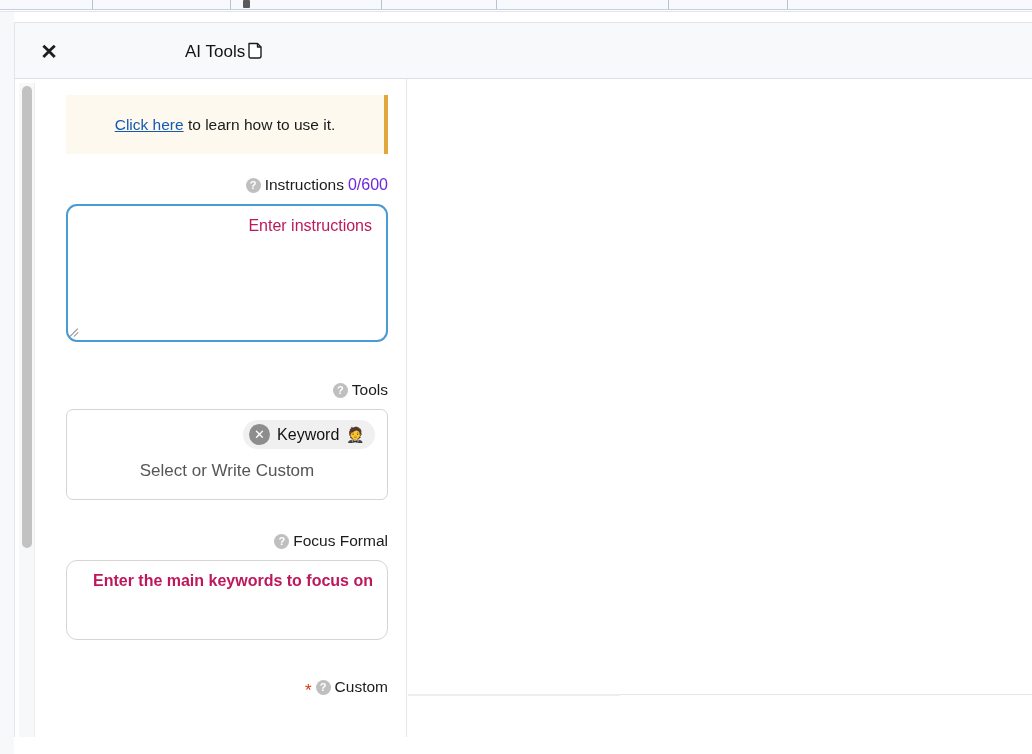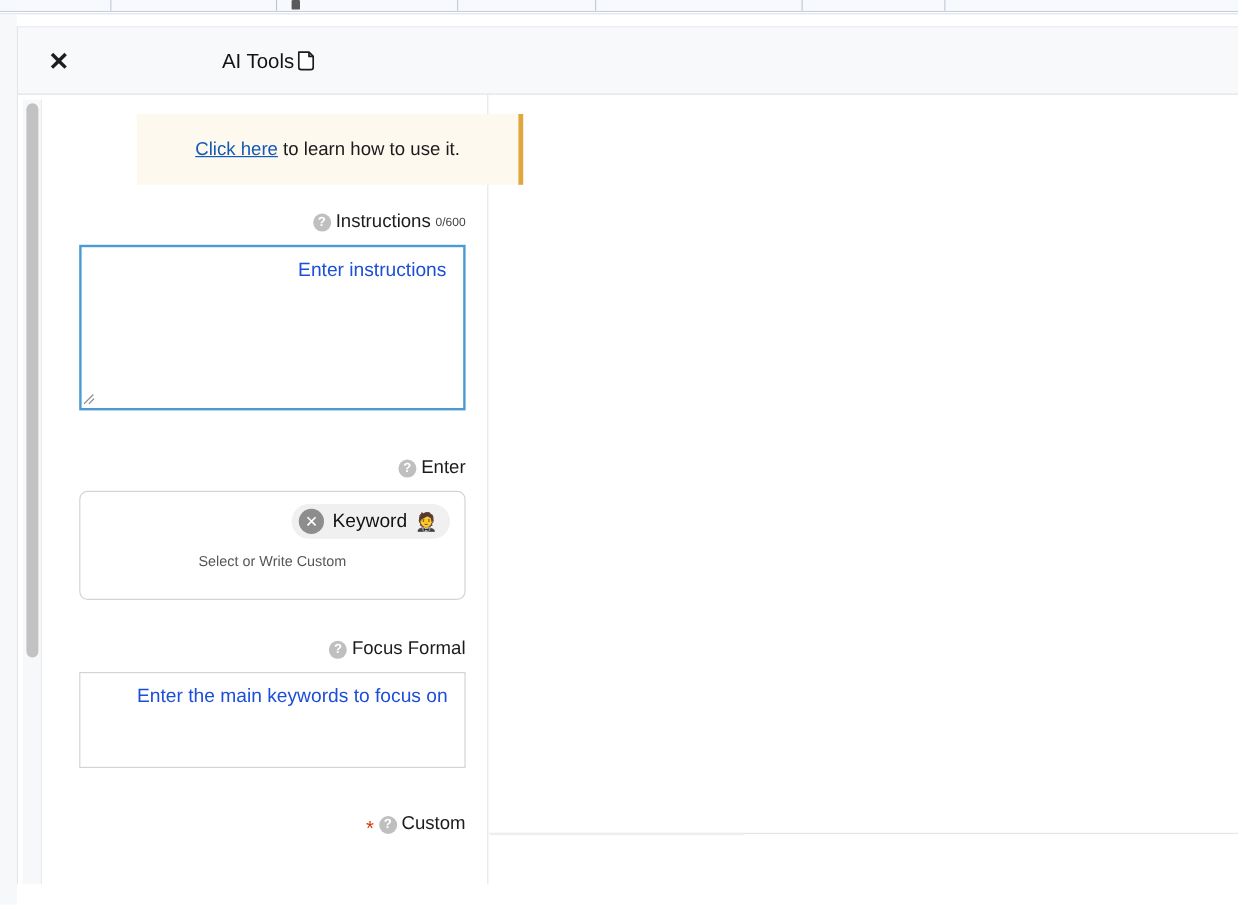--- a/index.html
+++ b/index.html
@@ -186,21 +186,20 @@
     position: absolute;
     left: 31px; top: 16px;
     width: 322px;
     height: 59px;
     background: #fdf9ef;
     border-right: 4px solid #e0a83c;
     display: flex;
     align-items: center;
     justify-content: center;
     padding: 0 30px;
-    margin-left: 48px;
   }
   .notice-text {
     font-size: 15.5px;
     color: #1b1b1b;
     direction: rtl;
     text-align: center;
     white-space: nowrap;
   }
   .notice-link {
     color: #1559b5;
@@ -240,32 +239,32 @@
     font-size: 11px;
     font-weight: bold;
     display: inline-flex;
     align-items: center;
     justify-content: center;
     line-height: 1;
     cursor: pointer;
     flex: 0 0 auto;
   }
   .counter {
-    font-size: 10px;
-    color: #404040;
+    font-size: 16px;
+    color: #6d28d9;
     margin-left: 0px;
   }
 
   .textbox {
     width: 322px;
     background: #ffffff;
     border: 1px solid #d4d4d4;
-    border-radius: 0;
+    border-radius: 11px;
     font-size: 16px;
-    color: #1d4ed8;
+    color: #be185d;
     padding: 11px 14px;
     direction: rtl;
     text-align: right;
     position: relative;
   }
   .textbox.focused {
     border: 2px solid #4a9ad4;
   }
   .textbox .ph-left {
     direction: ltr;
@@ -329,21 +328,21 @@
     display: inline-flex;
     align-items: center;
     justify-content: center;
     font-size: 13px;
     line-height: 1;
     cursor: pointer;
     font-weight: 400;
   }
   .chip-emoji { font-size: 15px; }
   .tone-placeholder {
-    font-size: 12px;
+    font-size: 17px;
     color: #565656;
     text-align: center;
     direction: rtl;
   }
 </style>
 </head>
 <body>
 
 <div id="root">
 
@@ -412,40 +411,40 @@
             </div>
             <div class="textbox focused" style="height:138px;">
               <span>Enter instructions</span>
               <span class="resize-handle"></span>
             </div>
           </div>
 
           <div class="field" style="top:300px;">
             <div class="field-label">
               <span class="help-icon">?</span>
-              <span>Enter</span>
+              <span>Tools</span>
             </div>
             <div class="tone-box">
               <div class="chip-row">
                 <span class="chip">
                   <span class="chip-x">✕</span>
                   <span>Keyword</span>
                   <span class="chip-emoji">🤵</span>
                 </span>
               </div>
               <div class="tone-placeholder">Select or Write Custom</div>
             </div>
           </div>
 
           <div class="field" style="top:451px;">
             <div class="field-label">
               <span class="help-icon">?</span>
               <span>Focus Formal</span>
             </div>
-            <div class="textbox" style="height:80px;">
+            <div class="textbox" style="height:80px;font-weight:bold;">
               <span class="ph-left">Enter the main keywords to focus on</span>
             </div>
           </div>
 
           <div class="field" style="top:597px;">
             <div class="field-label">
               <span class="req-star">*</span>
               <span class="help-icon">?</span>
               <span>Custom</span>
             </div>

